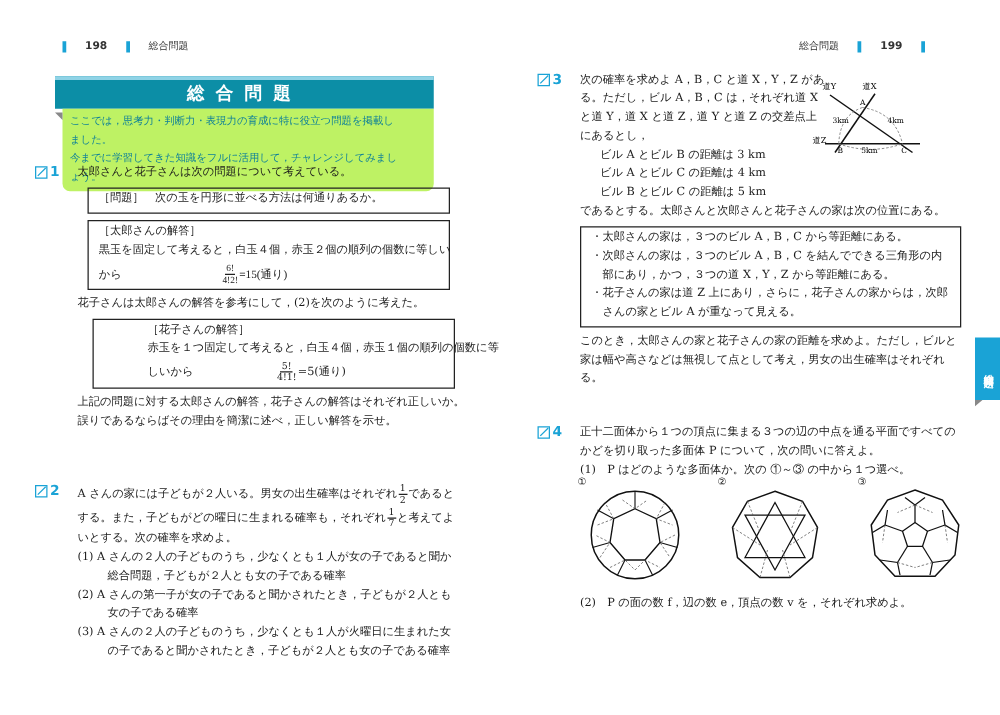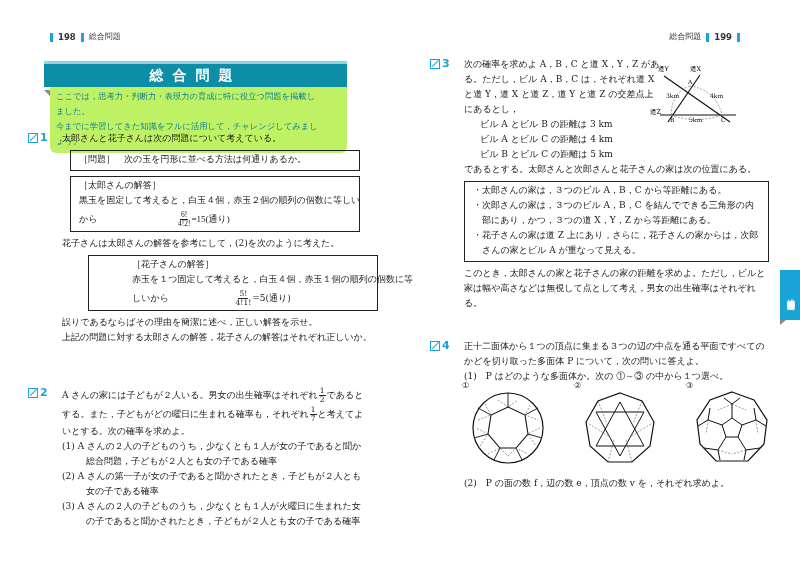--- a/index.html
+++ b/index.html
@@ -2,21 +2,21 @@
 <html><head>
 <meta charset="utf-8">
 <style>
   * { box-sizing: border-box; margin: 0; padding: 0; }
   html, body { width: 800px; height: 572px; background: #ffffff; overflow: hidden; }
   body { position: relative; font-family: "DejaVu Serif", "Liberation Serif", serif; color: #1a1a1a; font-size: 9px; line-height: 1.55; }
   .page { position: absolute; top: 0; height: 572px; }
   .page-left { left: 0; width: 400px; }
   .page-right { left: 400px; width: 400px; }
 
-  .running-head { position: absolute; top: 31px; font-family: "DejaVu Sans", "Liberation Sans", sans-serif; font-size: 8px; display: flex; align-items: center; gap: 5px; color: #333; }
+  .running-head { position: absolute; top: 31px; font-family: "DejaVu Sans", "Liberation Sans", sans-serif; font-size: 8px; display: flex; align-items: center; gap: 15px; color: #333; }
   .running-head .bar { display: inline-block; width: 3px; height: 9px; background: #1aa3d6; }
   .running-head .num { font-weight: bold; font-size: 8.5px; }
   .rh-left { left: 50px; }
   .rh-right { right: 60px; }
 
   .banner { position: absolute; left: 44px; top: 61px; width: 303px; }
   .banner-top { background: #0c8ea6; height: 26px; border-top: 3px solid #8fd3e6; color: #fff; font-family: "DejaVu Sans", sans-serif; font-weight: bold; font-size: 14px; text-align: center; letter-spacing: 9px; line-height: 23px; }
   .banner-body { background: #bef264; margin-left: 6px; border-radius: 0 0 6px 6px; padding: 2px 24px 4px 6px; color: #0c7f99; font-size: 8.3px; line-height: 15px; }
   .banner-fold { position: absolute; left: 0; top: 29px; width: 0; height: 0; border-top: 6px solid #888; border-left: 6px solid transparent; }
 
@@ -75,34 +75,34 @@
         <div class="line" style="height:20px; line-height:20px;font-family:Liberation Serif, serif;">
           <span>から</span>
           <span style="display:inline-block; width:75px;"></span>
           <span class="frac">
               <span class="num">6!</span>
               <span>4!2!</span>
             </span><span>=15(通り)</span>
         </div>
       </div>
       <div class="line">花子さんは太郎さんの解答を参考にして，(2)を次のように考えた。</div>
-      <div class="box" style="margin-left:26px; width:290px;padding-left:43px;">
+      <div class="box" style="margin-left:12px; width:290px;padding-left:43px;">
         <div class="line">［花子さんの解答］</div>
         <div class="line">赤玉を１つ固定して考えると，白玉４個，赤玉１個の順列の個数に等</div>
         <div class="line" style="height:20px; line-height:20px;">
           <span>しいから</span>
           <span style="display:inline-block; width:60px;"></span>
           <span class="frac">
               <span class="num">5!</span>
               <span>4!1!</span>
             </span><span>=5(通り)</span>
         </div>
       </div>
+      <div class="line">上記の問題に対する太郎さんの解答，花子さんの解答はそれぞれ正しいか。</div>
       <div class="line">誤りであるならばその理由を簡潔に述べ，正しい解答を示せ。</div>
-      <div class="line">上記の問題に対する太郎さんの解答，花子さんの解答はそれぞれ正しいか。</div>
     </div>
   </div>
 
   <div class="problem" style="left:28px; top:387px; width:350px;">
     <div class="pnum">
       <span class="check-icon"></span>
       <span>2</span>
     </div>
     <div class="pbody" style="width:310px;">
       <div class="line" style="height:19px; line-height:17px;">

